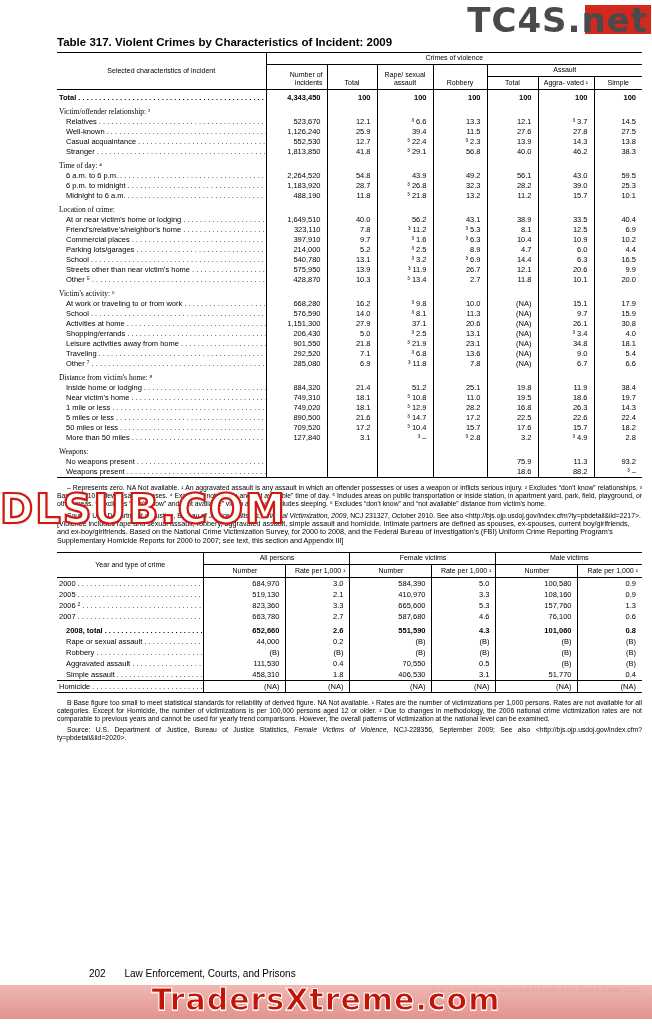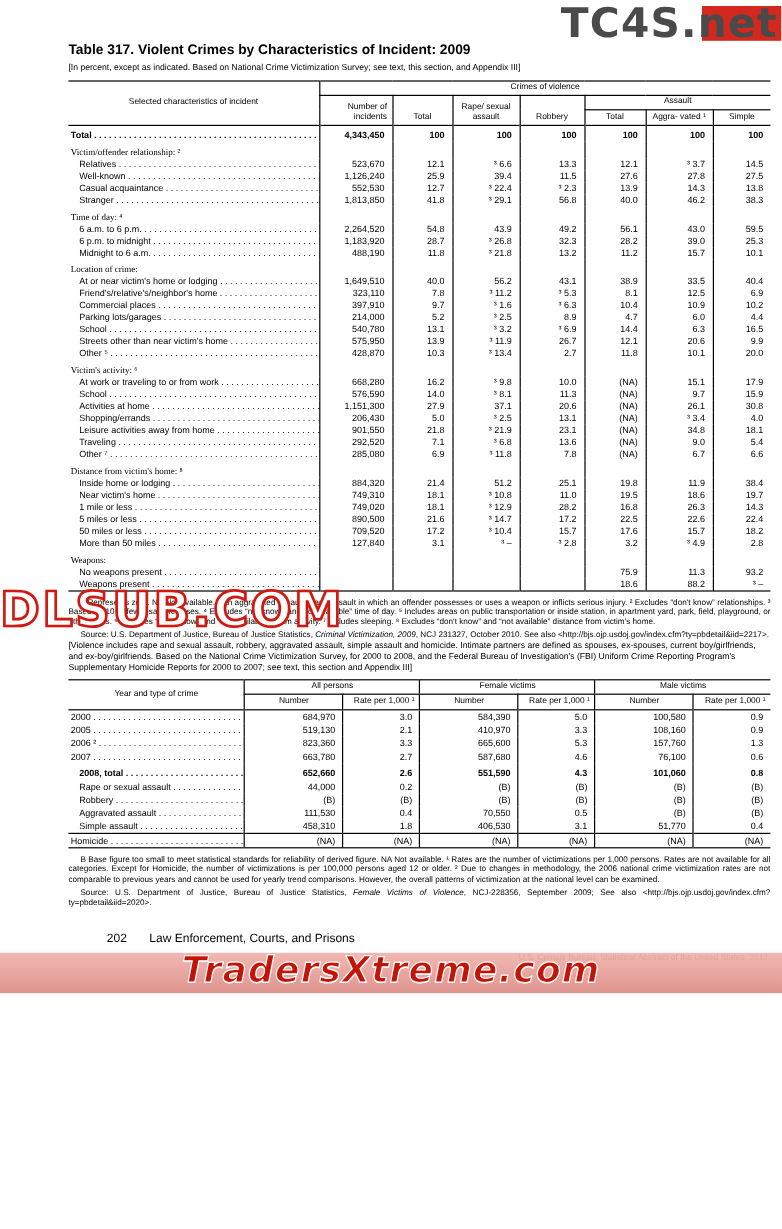--- a/index.html
+++ b/index.html
@@ -1,18 +1,18 @@
 <!DOCTYPE html>
 <html><head>
 <meta charset="utf-8">
 <style>
   * { margin:0; padding:0; box-sizing:border-box; }
   html,body { background:#fff; }
   .page {
-    position:relative; width:652px; height:828px; background:#fff;
+    position:relative; width:652px; height:1019px; background:#fff;
     font-family:"Liberation Sans", sans-serif; color:#000; overflow:hidden;
   }
   .content { position:absolute; left:57px; top:36px; width:585px; }
 
   .tbl-title { font-size:11.5px; font-weight:bold; margin-bottom:4px; }
   .t318-title { margin-top:26px; }
   .note { font-size:7.2px; line-height:8.6px; margin-bottom:6px; }
   .note-narrow { max-width:398px; }
 
   table { border-collapse:collapse; table-layout:fixed; width:585px;
@@ -56,36 +56,35 @@
                     background:#d2281e; z-index:-1; }
   .wm-mid { position:absolute; top:486px; left:0; width:652px; z-index:25;
             font-size:40px; font-weight:800; letter-spacing:2px;
             color:#fff; -webkit-text-stroke:2.2px #d01910; text-shadow:0 0 2px #d01910;
             font-family:"DejaVu Sans", sans-serif; }
   .wm-bottom { position:absolute; left:0; bottom:0; width:652px; height:34px; z-index:40;
                background:linear-gradient(180deg, rgba(240,179,173,0.93), rgba(222,143,137,0.96));
                display:flex; align-items:center; justify-content:center; overflow:visible; }
   .wm-bottom .txt { font-size:30px; font-weight:800; letter-spacing:1px; color:#c21407;
                     -webkit-text-stroke:1px #fff; text-shadow:0 1px 0 #fff; margin-top:-6px;
-                    font-family:"DejaVu Sans", sans-serif;font-style:italic; }
+                    font-family:"DejaVu Sans", sans-serif; }
 </style>
 </head>
 <body>
 
 <div class="page" data-name="document-page">
 
   <div class="wm-top" data-name="watermark-top">
     <span class="redbox" data-name="watermark-red-box"></span>
     <span data-name="watermark-top-text">TC4S.net</span>
   </div>
 
   <div class="content" data-name="page-content">
 
     <h1 class="tbl-title" data-name="table317-title">Table 317. Violent Crimes by Characteristics of Incident: 2009</h1>
-    <p class="note note-narrow" data-name="table317-note">[In percent, except as indicated. Based on National Crime Victimization Survey; see text, this section, and Appendix III]</p>
 
     <table id="t317" data-name="table317">
       <colgroup>
         <col>
         <col style="width:61px">
           <col style="width:50px">
           <col style="width:56px">
           <col style="width:54px">
         <col style="width:51px">
           <col style="width:56px">

